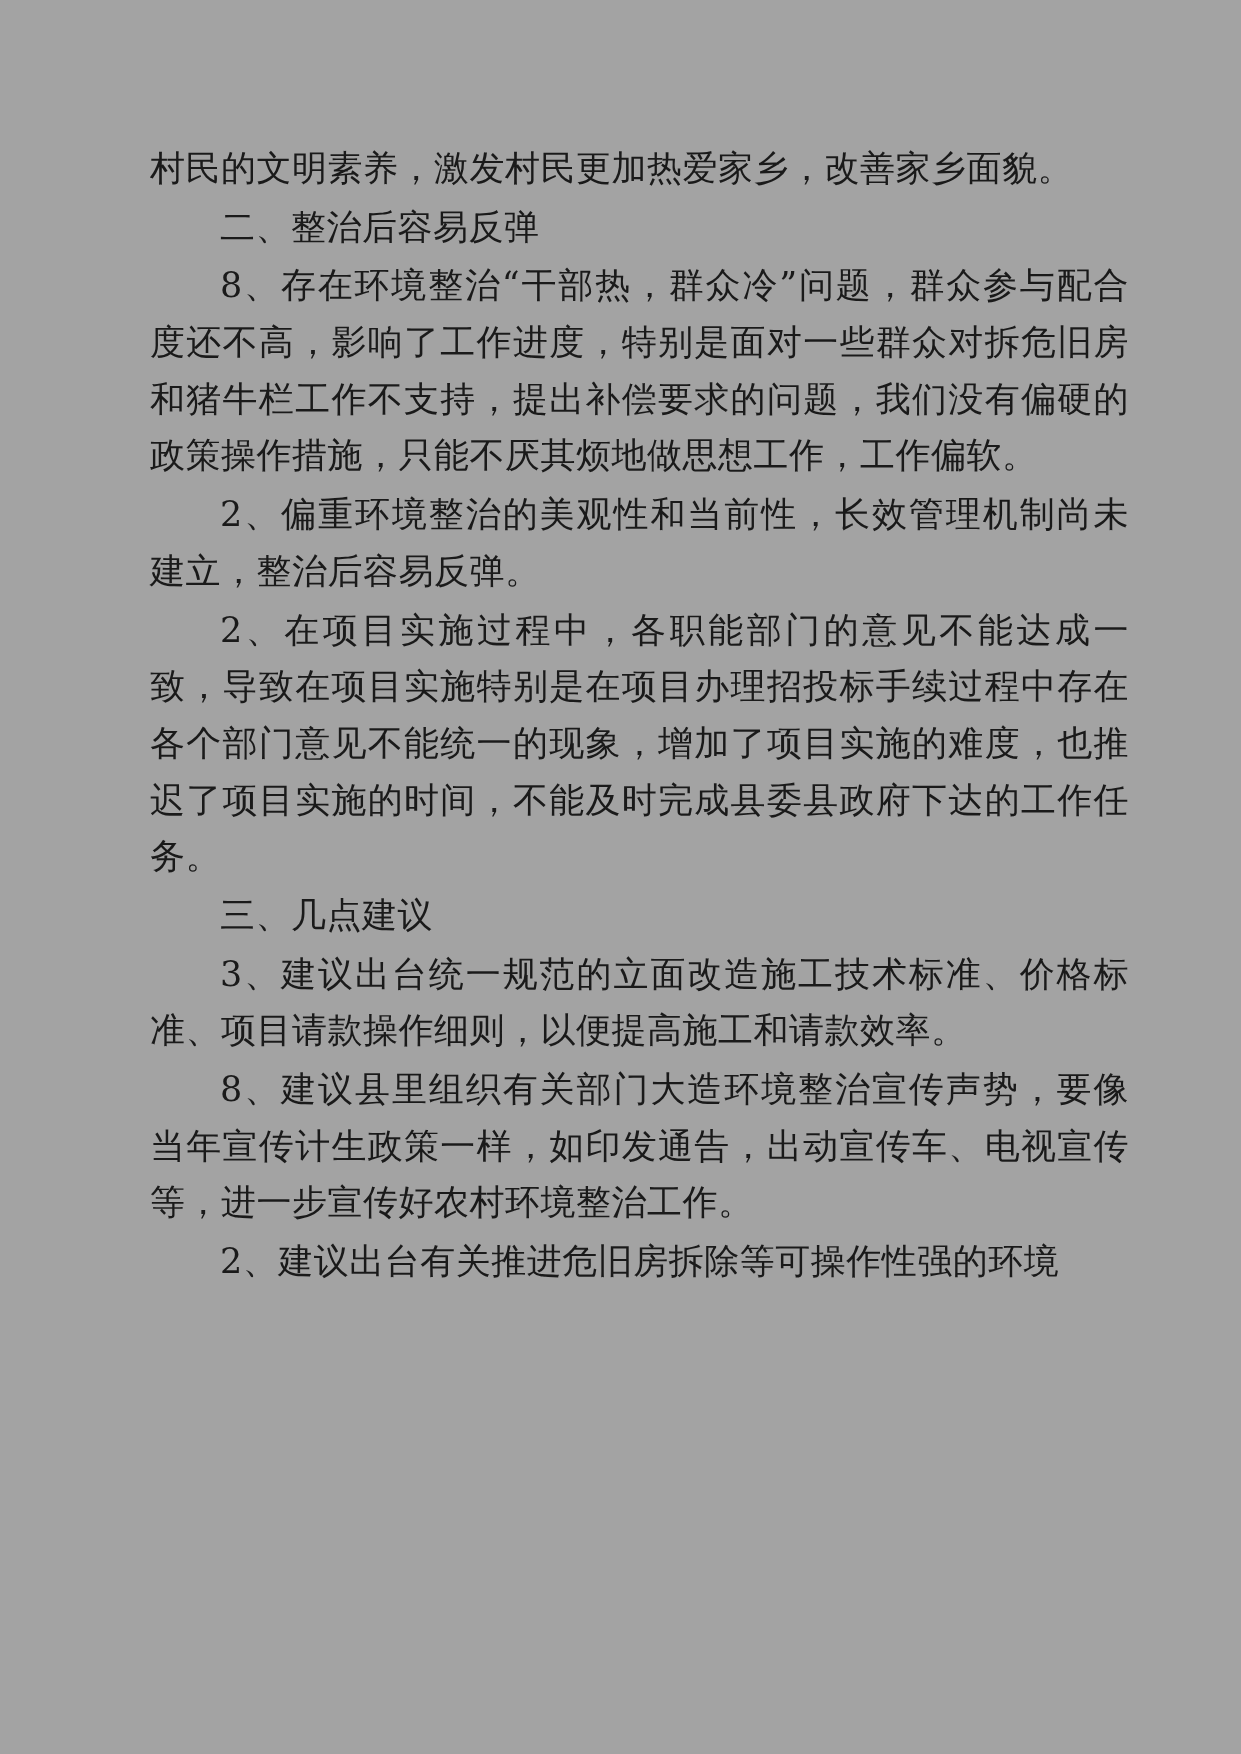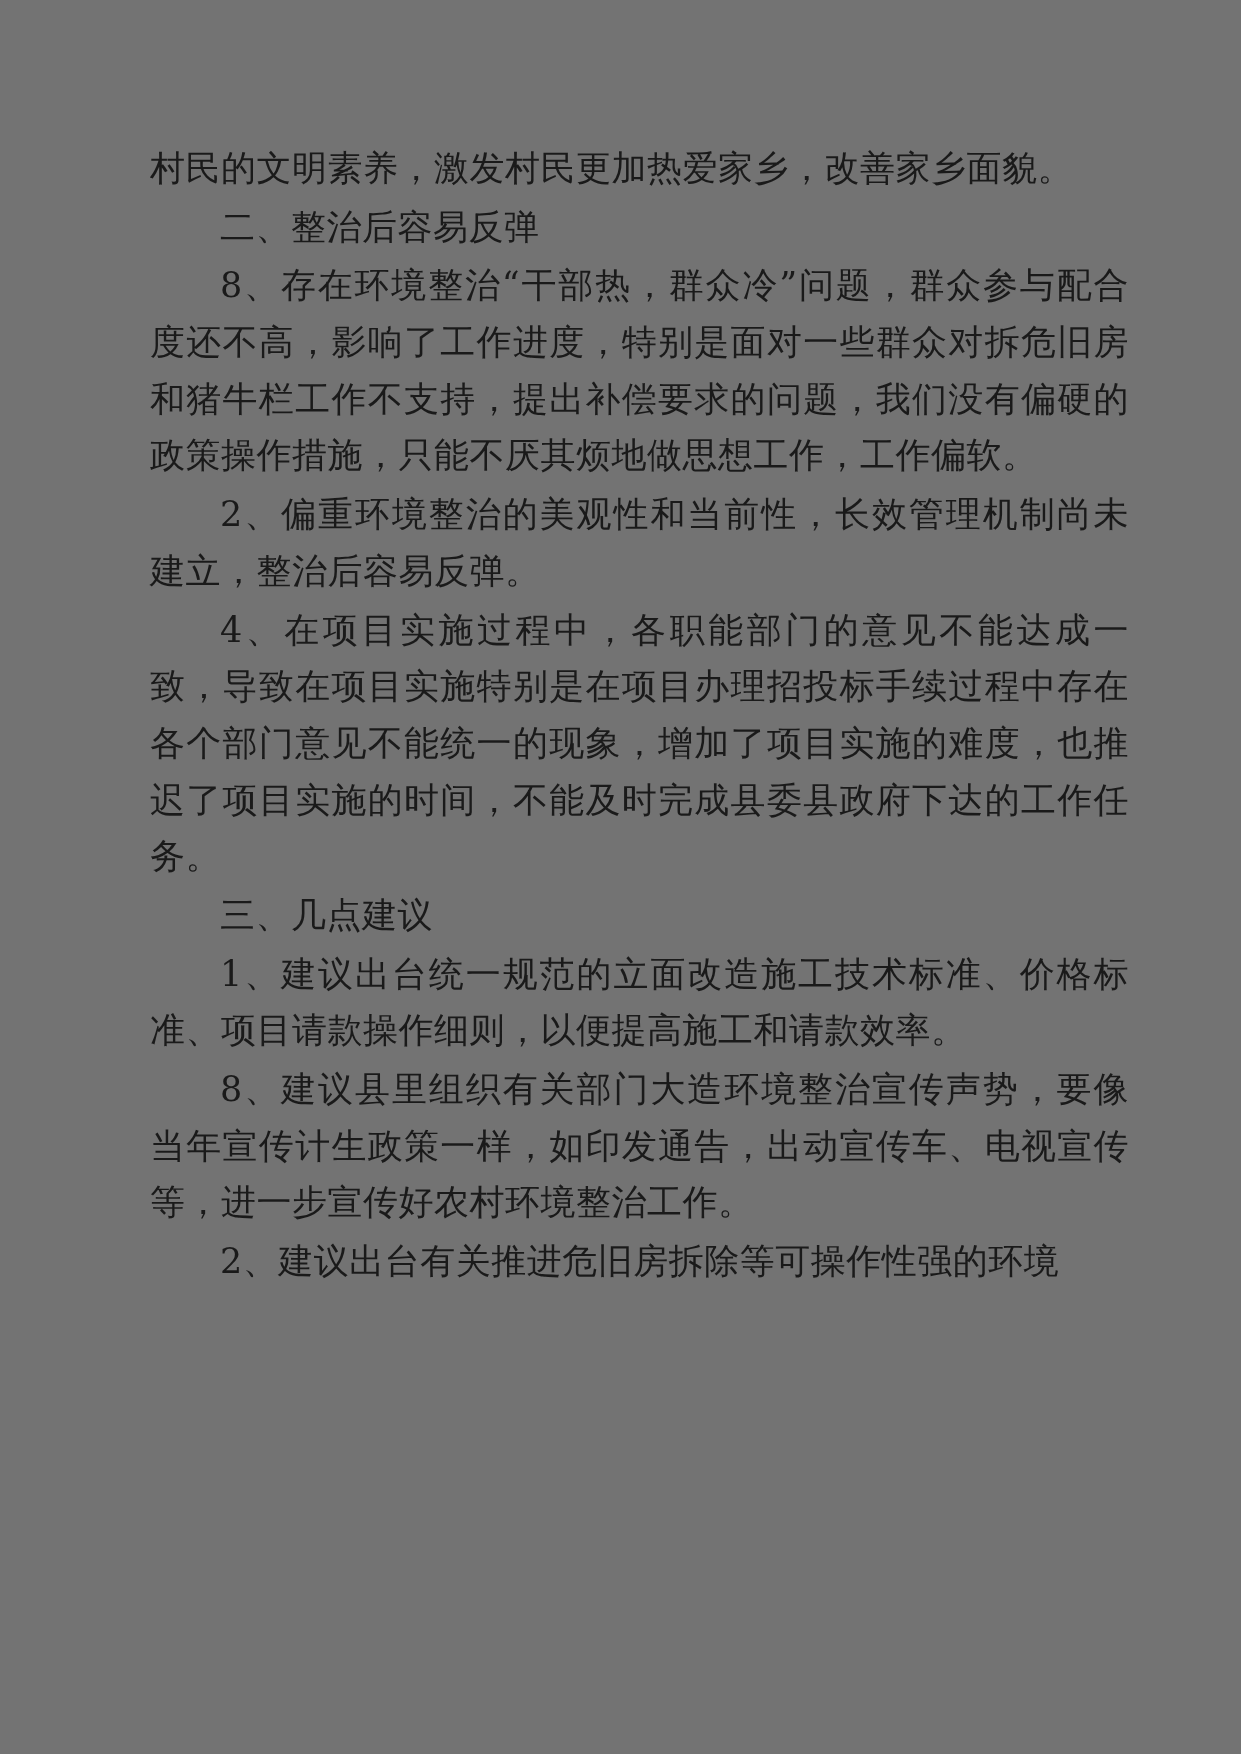--- a/index.html
+++ b/index.html
@@ -11,21 +11,21 @@
     width: 1241px;
     height: 1754px;
     font-family: "DejaVu Serif", "Liberation Serif", serif;
     color: #1a1a1a;
   }
   .page {
     box-sizing: border-box;
     width: 1241px;
     height: 1754px;
     padding: 140px 112px 90px 150px;
-    background: #737373;
+    background: #a3a3a3;
   }
   .doc-body {
     font-size: 35px;
     line-height: 1.62;
     text-align: justify;
     text-justify: inter-ideograph;
     letter-spacing: 0.5px;
   }
   .para {
     margin: 0 0 2px 0;
@@ -37,19 +37,19 @@
 </style>
 </head>
 <body>
 
 <div class="page">
   <div class="doc-body">
     <p class="para no-indent">村民的文明素养，激发村民更加热爱家乡，改善家乡面貌。</p>
     <p class="para">二、整治后容易反弹</p>
     <p class="para">8、存在环境整治“干部热，群众冷”问题，群众参与配合度还不高，影响了工作进度，特别是面对一些群众对拆危旧房和猪牛栏工作不支持，提出补偿要求的问题，我们没有偏硬的政策操作措施，只能不厌其烦地做思想工作，工作偏软。</p>
     <p class="para">2、偏重环境整治的美观性和当前性，长效管理机制尚未建立，整治后容易反弹。</p>
-    <p class="para">4、在项目实施过程中，各职能部门的意见不能达成一致，导致在项目实施特别是在项目办理招投标手续过程中存在各个部门意见不能统一的现象，增加了项目实施的难度，也推迟了项目实施的时间，不能及时完成县委县政府下达的工作任务。</p>
+    <p class="para">2、在项目实施过程中，各职能部门的意见不能达成一致，导致在项目实施特别是在项目办理招投标手续过程中存在各个部门意见不能统一的现象，增加了项目实施的难度，也推迟了项目实施的时间，不能及时完成县委县政府下达的工作任务。</p>
     <p class="para">三、几点建议</p>
-    <p class="para">1、建议出台统一规范的立面改造施工技术标准、价格标准、项目请款操作细则，以便提高施工和请款效率。</p>
+    <p class="para">3、建议出台统一规范的立面改造施工技术标准、价格标准、项目请款操作细则，以便提高施工和请款效率。</p>
     <p class="para">8、建议县里组织有关部门大造环境整治宣传声势，要像当年宣传计生政策一样，如印发通告，出动宣传车、电视宣传等，进一步宣传好农村环境整治工作。</p>
     <p class="para">2、建议出台有关推进危旧房拆除等可操作性强的环境</p>
   </div>
 </div>
 
 </body></html>

